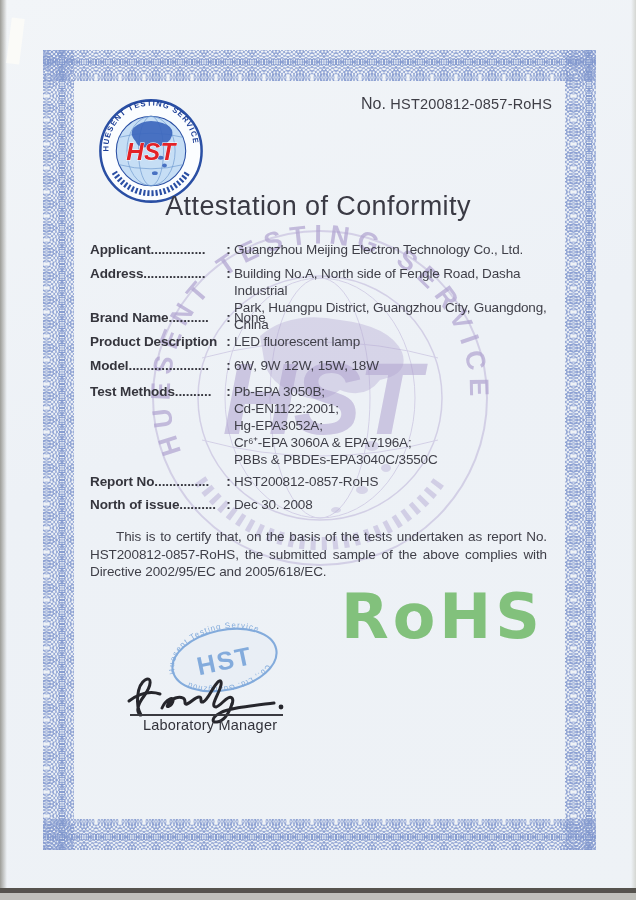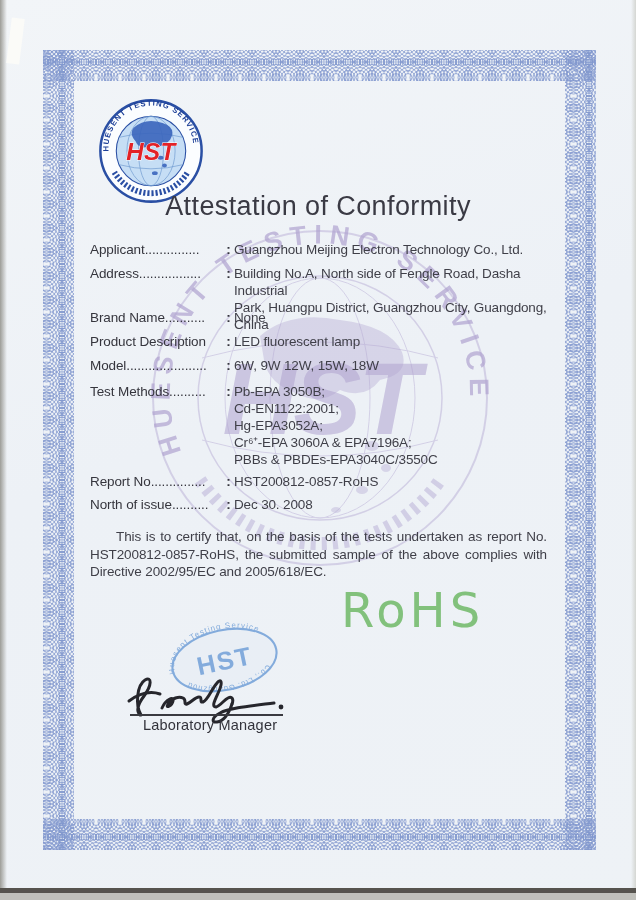--- a/index.html
+++ b/index.html
@@ -20,27 +20,27 @@
   .edge-bottom-line{left:0;top:888px;width:636px;height:5px;background:#56534e}
   .edge-bottom{left:0;top:893px;width:636px;height:7px;background:#c0c0bb}
   .scan-notch{left:9px;top:18px;width:13px;height:46px;background:#fbfbf8;transform:rotate(7deg)}
   
   .doc-no{left:361px;top:95px;color:#3e3e46;white-space:nowrap}
   .doc-no .no-prefix{font-size:16px}
   .doc-no .no-value{font-size:14.5px;letter-spacing:.2px}
   .cert-title{left:0;top:191px;width:636px;text-align:center;font-size:27px;color:#3a3a44;letter-spacing:.4px}
   
   .frow{position:absolute;left:90px;width:460px;display:flex;align-items:flex-start;font-size:13.5px;color:#3f3f48;line-height:17px}
-  .flabel{width:133px;flex:none;font-weight:normal;color:#35353d;white-space:nowrap;overflow:hidden;letter-spacing:-.1px}
+  .flabel{width:133px;flex:none;font-weight:bold;color:#35353d;white-space:nowrap;overflow:hidden;letter-spacing:-.1px}
   .fcolon{width:11px;flex:none;font-weight:bold;color:#35353d;text-align:center}
   .fvalue{flex:1;white-space:pre-line;letter-spacing:-.15px}
   
   .statement{left:90px;top:528px;width:457px;font-size:13.5px;line-height:17.6px;color:#3f3f48;text-align:justify;text-indent:26px;letter-spacing:-.1px}
   
-  .rohs{left:341px;top:586px;font-family:"DejaVu Sans",sans-serif;font-size:48px;font-weight:normal;color:#82c17c;letter-spacing:4px;line-height:1}
+  .rohs{left:341px;top:586px;font-family:"DejaVu Sans",sans-serif;font-size:62px;font-weight:bold;color:#82c17c;letter-spacing:4px;line-height:1}
   
   .sig-line{left:130px;top:714px;width:153px;height:2px;background:#3a3a40}
   .sig-role{left:143px;top:717px;font-size:14.5px;color:#33333b;letter-spacing:.2px}
   
   .footer-company{left:104px;top:752px;font-size:14.5px;color:#3b3b43;letter-spacing:-.1px}
   .footer-contacts{left:101px;top:771px;font-size:13.5px;color:#3b3b43;letter-spacing:-.1px}
   .footer-contacts .gap{display:inline-block;width:26px}
   svg text{font-family:"Liberation Sans",sans-serif}
 </style>
 </head>
@@ -145,20 +145,24 @@
       <path d="M38,32 Q50,21 68,27 Q83,32 76,44 Q68,54 56,50 Q44,56 40,46 Q33,38 38,32 Z"></path>
       <ellipse cx="66" cy="63" rx="3" ry="2"></ellipse>
       <ellipse cx="70" cy="71" rx="2.5" ry="2"></ellipse>
       <ellipse cx="60" cy="79" rx="3" ry="2"></ellipse>
     </g>
     <text font-size="8" font-weight="bold" letter-spacing="1.1" fill="#1d3f97"><textPath href="#logoArc" startOffset="6%">HUESENT TESTING SERVICE</textPath></text>
     <path d="M18,78 A44,44 0 0 0 94,78" fill="none" stroke="#2a4fa4" stroke-width="6" stroke-dasharray="2.2 2"></path>
     <text x="56" y="65" font-size="25" font-weight="bold" font-style="italic" text-anchor="middle" fill="#e32227" stroke="#ffffff" stroke-width="0.9" paint-order="stroke" letter-spacing="0.5">HST</text>
   </svg>
 
+  <div class="abs doc-no">
+    <span class="no-prefix">No.</span>
+    <span class="no-value">HST200812-0857-RoHS</span>
+  </div>
 
   <div class="abs cert-title">Attestation of Conformity</div>
 
   <div class="frow" style="top:241px">
     <span class="flabel">Applicant...............</span>
       <span class="fcolon">:</span>
       <span class="fvalue">Guangzhou Meijing Electron Technology Co., Ltd.</span>
   </div>
   <div class="frow" style="top:265px">
     <span class="flabel">Address.................</span>

